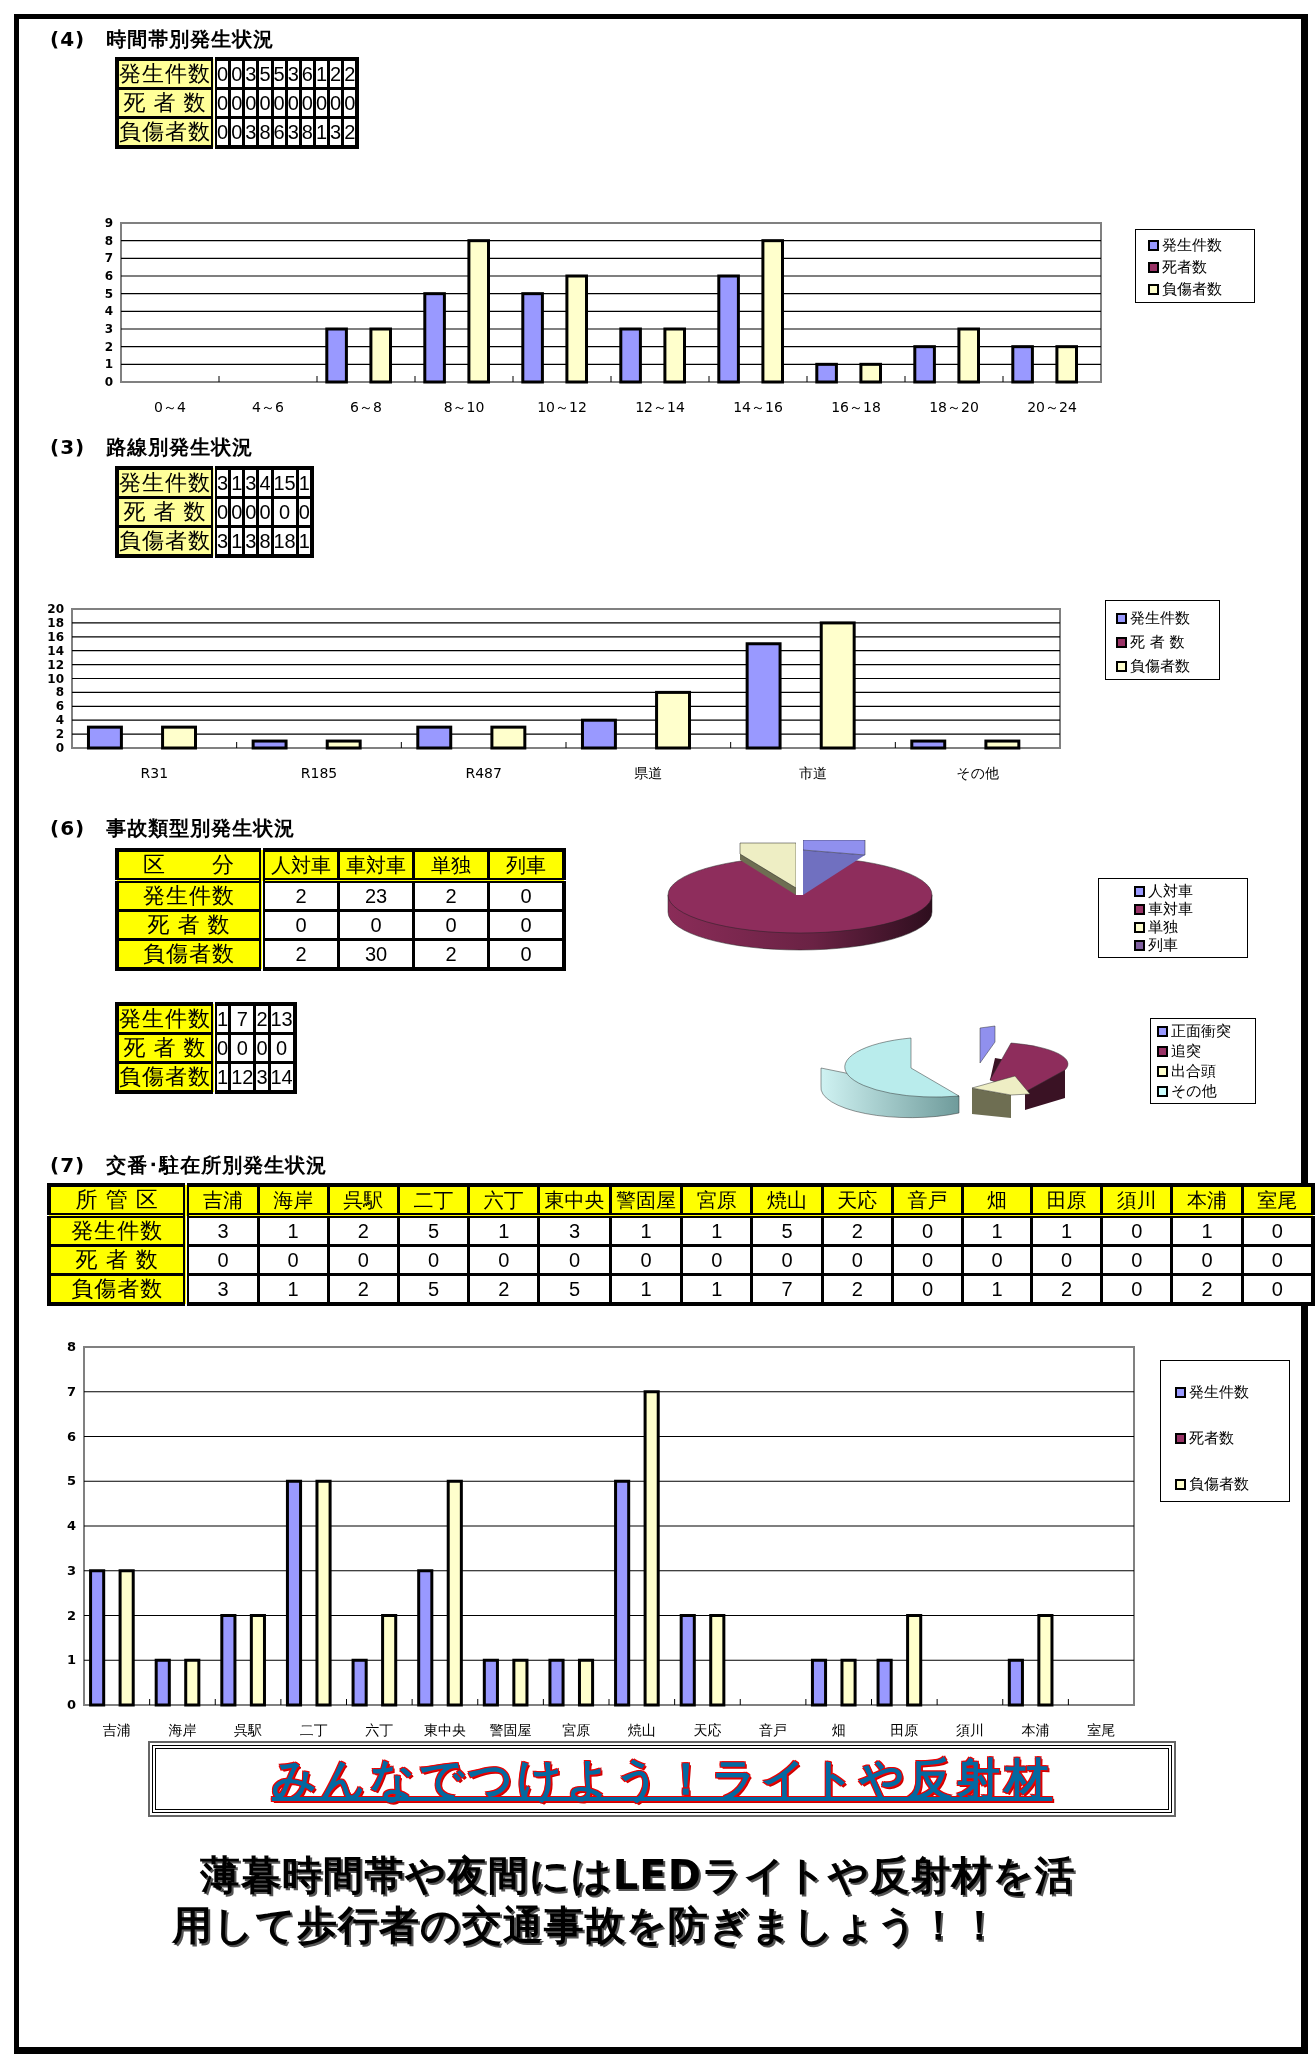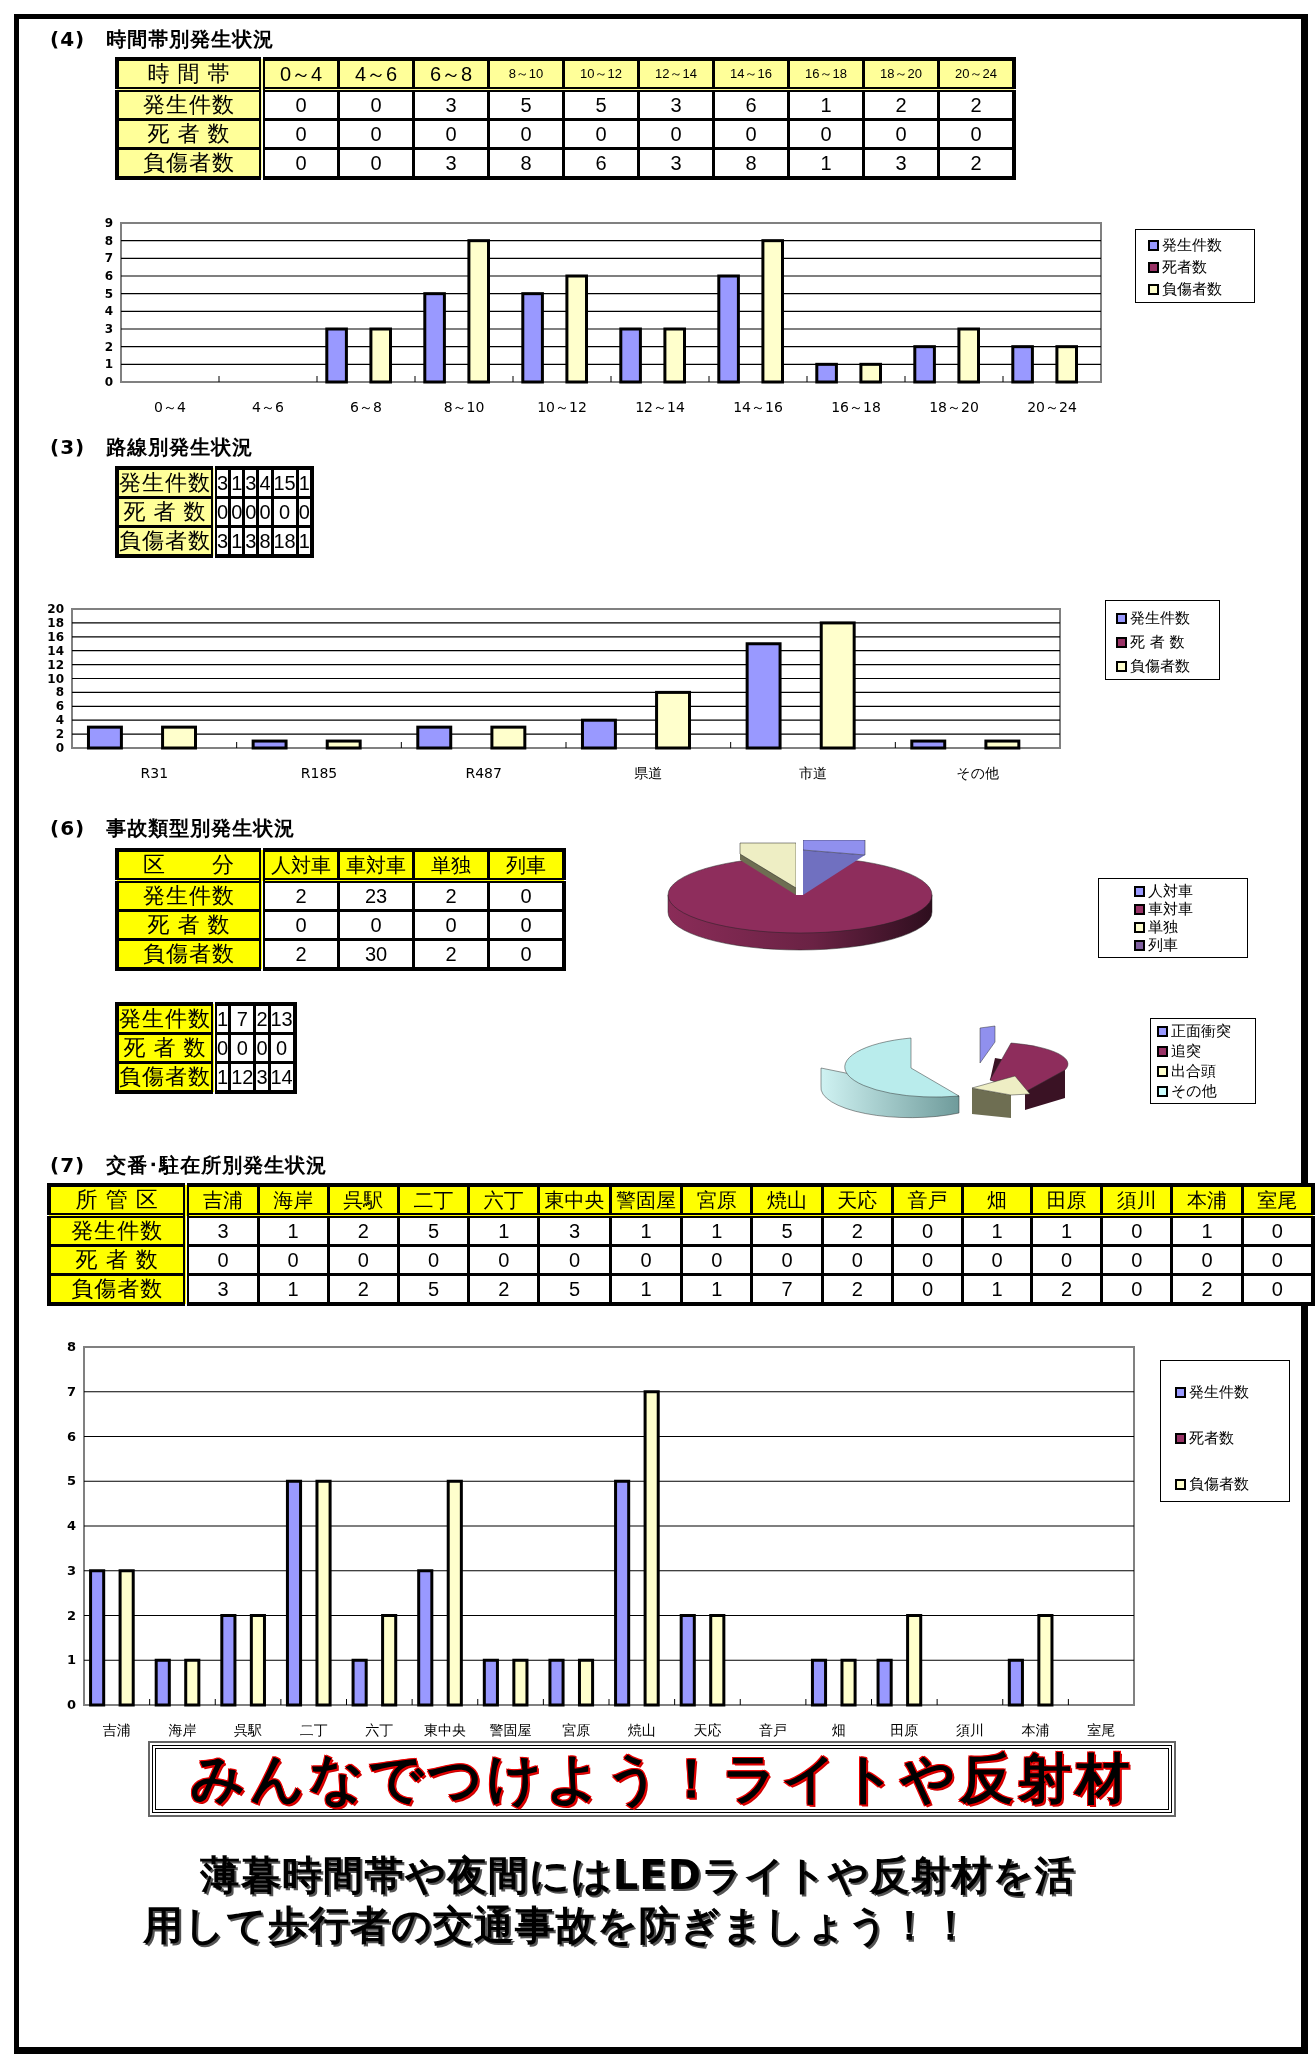--- a/index.html
+++ b/index.html
@@ -12,44 +12,31 @@
   table.dt tr.hdr td{border-bottom:5px double #000;}
   table.pale td.y{background:#ffff99;}
   table.bright td.y{background:#ffff00;}
   table.dt td.v{background:#fff;}
   .abs{position:absolute;}
   svg text{font-family:"DejaVu Sans","Liberation Sans",sans-serif;}
   .legend{position:absolute;border:1.5px solid #000;background:#fff;font-size:15px;box-sizing:border-box;}
   .legend .li{display:flex;align-items:center;white-space:nowrap;}
   .legend .sw{display:inline-block;width:7px;height:7px;border:2px solid #000;margin-right:3px;}
   .banner{position:absolute;left:152px;top:1745px;width:1012px;height:60px;border:4px double #000;outline:2px solid #666;outline-offset:2px;background:#fff;display:flex;align-items:center;justify-content:center;}
-  .banner span{font-family:"DejaVu Sans",sans-serif;font-weight:bold;font-size:54px;color:#000000;letter-spacing:4px;text-shadow:1px 1px 0 #e00,-1px -1px 0 #e00,1px -1px 0 #e00,-1px 1px 0 #e00,2px 2px 0 #c00;}
+  .banner span{font-family:"DejaVu Sans",sans-serif;font-weight:bold;font-size:44px;color:#0369a1;letter-spacing:4px;text-shadow:1px 1px 0 #e00,-1px -1px 0 #e00,1px -1px 0 #e00,-1px 1px 0 #e00,2px 2px 0 #c00;text-decoration:underline;}
   .msg{position:absolute;font-weight:bold;font-size:40px;white-space:nowrap;letter-spacing:1px;text-shadow:2px 2px 0 #555;}
 </style>
 </head>
 <body>
 
 <div class="frame"></div>
 
 <div class="sec-title" style="left:50px;top:26px;text-align:center;">(4)　時間帯別発生状況</div>
 <table class="dt pale" style="left:115px;top:57px;">
     <tbody>
-      <tr class="hdr">
-        <td class="y lbl" style="width:140px">時 間 帯</td>
-        <td class="y" style="width:72px;">0～4</td>
-        <td class="y" style="width:72px;">4～6</td>
-        <td class="y" style="width:72px;">6～8</td>
-        <td class="y" style="width:72px;font-size:13px;">8～10</td>
-        <td class="y" style="width:72px;font-size:13px;">10～12</td>
-        <td class="y" style="width:72px;font-size:13px;">12～14</td>
-        <td class="y" style="width:72px;font-size:13px;">14～16</td>
-        <td class="y" style="width:72px;font-size:13px;">16～18</td>
-        <td class="y" style="width:72px;font-size:13px;">18～20</td>
-        <td class="y" style="width:72px;font-size:13px;">20～24</td>
-      </tr>
       <tr>
         <td class="y lbl">発生件数</td>
         <td class="v">0</td>
         <td class="v">0</td>
         <td class="v">3</td>
         <td class="v">5</td>
         <td class="v">5</td>
         <td class="v">3</td>
         <td class="v">6</td>
         <td class="v">1</td>
@@ -548,13 +535,13 @@
     <div class="li" style="height:46px">
       <span class="sw" style="background:#ffffcc"></span>
       <span>負傷者数</span>
     </div>
   </div>
 
 <div class="banner">
     <span>みんなでつけよう！ライトや反射材</span>
   </div>
 <div class="msg" style="left:200px;top:1848px;">薄暮時間帯や夜間にはLEDライトや反射材を活</div>
-<div class="msg" style="left:143px;top:1898px;text-align:right;">用して歩行者の交通事故を防ぎましょう！！</div>
+<div class="msg" style="left:172px;top:1898px;text-align:right;">用して歩行者の交通事故を防ぎましょう！！</div>
 
 </body></html>

